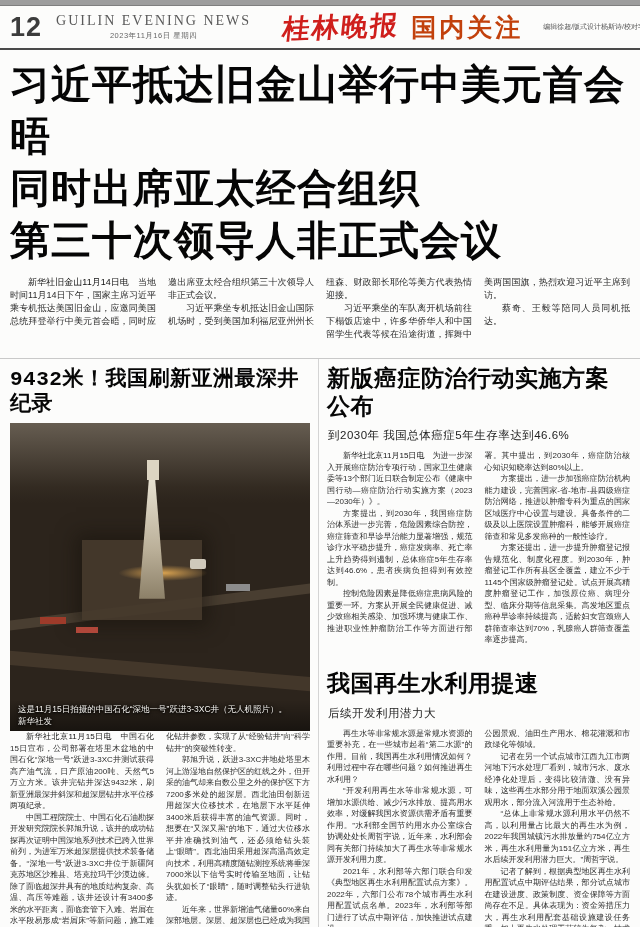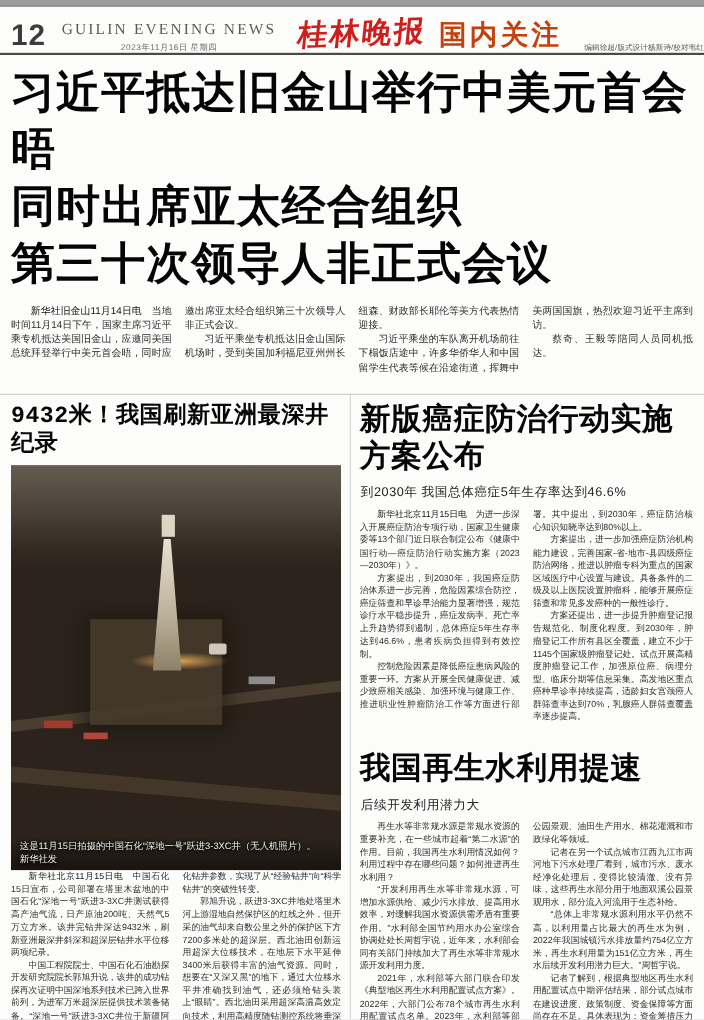--- a/index.html
+++ b/index.html
@@ -2,23 +2,23 @@
 <html><head>
 <meta charset="utf-8">
 <style>
   * { margin:0; padding:0; box-sizing:border-box; }
   html,body { background:#d9d9d9; }
   body { font-family:"Liberation Sans", sans-serif; }
   .page { position:relative; width:640px; height:927px; margin:0 auto; background:#fcfcfb; color:#1c1c1c; overflow:hidden; }
   .topbar { height:6px; background:#9d9d9d; border-bottom:1px solid #7f7f7f; }
 
   
-  .header { display:flex; align-items:flex-end; height:44px; padding:0 10px; border-bottom:2px solid #4a4a4a; }
+  .header { display:flex; align-items:center; height:44px; padding:0 10px; border-bottom:2px solid #4a4a4a; }
   .page-num { font-size:27px; font-weight:bold; color:#3c3c3c; letter-spacing:1px; margin-right:14px; }
-  .masthead { text-align:center; }
+  .masthead { text-align:center; margin-right:12px; }
   .masthead-en { font-family:"Liberation Serif", serif; font-size:14px; letter-spacing:2px; color:#5a5a5a; white-space:nowrap; }
   .masthead-date { font-size:7.5px; color:#666; margin-top:2px; letter-spacing:.5px; }
   .hdr-div { width:1px; height:30px; background:#cfcfcf; margin:0 10px; }
   .logo { font-family:"Liberation Serif", serif; font-size:27px; font-weight:bold; color:#cf1f1c; transform:skewX(-8deg) rotate(-2deg); letter-spacing:2px; white-space:nowrap; }
   .section-title { font-size:25px; font-weight:900; color:#c2410c; letter-spacing:3px; margin-left:12px; white-space:nowrap; }
   .staff { margin-left:auto; font-size:7px; color:#555; white-space:nowrap; }
 
   
   .lead { padding:8px 10px 0 10px; }
   .lead h1 { font-size:40px; line-height:52px; font-weight:900; color:#050505; letter-spacing:1px; font-family:"Liberation Sans", sans-serif; }
@@ -26,30 +26,30 @@
   .lead-body p, .cols p { text-indent:2em; }
   .lead-body b, .cols b { font-weight:normal; color:#111; }
 
   
   .bottom { display:flex; border-top:1px solid #c9c9c9; margin-top:6px; height:633px; }
   .left-col { width:318px; padding:4px 8px 0 10px; }
   .v-rule { width:1px; background:#d4d4d4; }
   .right-col { width:321px; padding:4px 10px 0 8px; }
 
   h2.art-head { font-size:21px; font-weight:900; color:#060606; letter-spacing:.5px; line-height:1.2; margin:4px 0 6px 0;font-family:Liberation Mono, monospace; }
-  h2.art-head.big { font-size:28px; }
+  h2.art-head.big { font-size:23px; }
   h3.art-sub { font-size:11.5px; font-weight:normal; color:#222; margin:0 0 7px 1px; letter-spacing:.5px; }
 
   .cols { column-count:2; column-gap:12px; font-size:8px; line-height:11.5px; text-align:justify; color:#2d2d2d; overflow:hidden; }
   .dw-body { height:268px; }
   .cancer-body { height:212px; }
   .water-body { height:296px; }
 
   
-  .photo { position:relative; width:300px; height:368px; overflow:hidden; background:
+  .photo { position:relative; width:300px; height:308px; overflow:hidden; background:
       radial-gradient(ellipse 60% 18% at 38% 40%, rgba(214,138,64,.55), rgba(0,0,0,0) 70%),
       radial-gradient(ellipse 40% 12% at 70% 62%, rgba(190,90,40,.4), rgba(0,0,0,0) 70%),
       radial-gradient(ellipse 50% 14% at 25% 75%, rgba(120,80,50,.35), rgba(0,0,0,0) 70%),
       linear-gradient(180deg, #6a6056 0%, #56493c 10%, #463a2e 22%, #38it 30%, #352b22 38%, #2c241c 55%, #241d17 75%, #1d1713 100%);
       background-color:#2c241c; }
   .photo .haze { position:absolute; left:0; top:0; width:100%; height:26%; background:linear-gradient(180deg, rgba(150,140,125,.55), rgba(90,80,65,.15) 80%, rgba(0,0,0,0)); }
   .photo .road { position:absolute; left:-10%; top:58%; width:120%; height:10px; background:rgba(160,140,110,.25); transform:rotate(-7deg); }
   .photo .road2 { position:absolute; left:-10%; top:78%; width:120%; height:14px; background:rgba(150,125,95,.22); transform:rotate(5deg); }
   .photo .pad { position:absolute; left:24%; top:38%; width:40%; height:26%; background:rgba(70,58,44,.9); box-shadow:0 0 18px 6px rgba(20,15,10,.5); }
   .photo .rig { position:absolute; left:43%; top:18%; width:26px; height:120px; clip-path:polygon(38% 0, 62% 0, 100% 100%, 0 100%); background:linear-gradient(180deg,#e8e2d2,#b9ae97 60%,#8c8068); }

